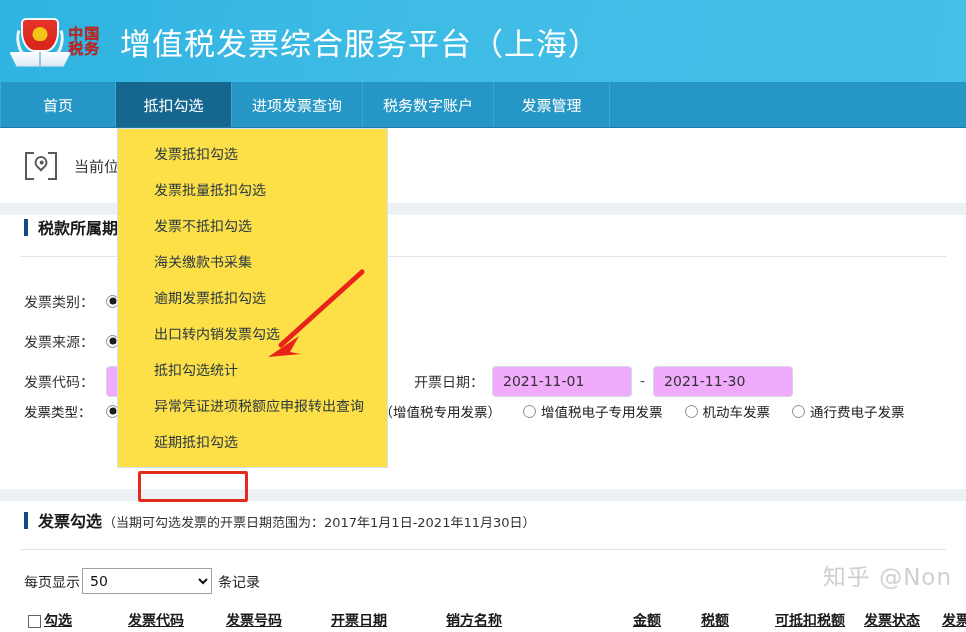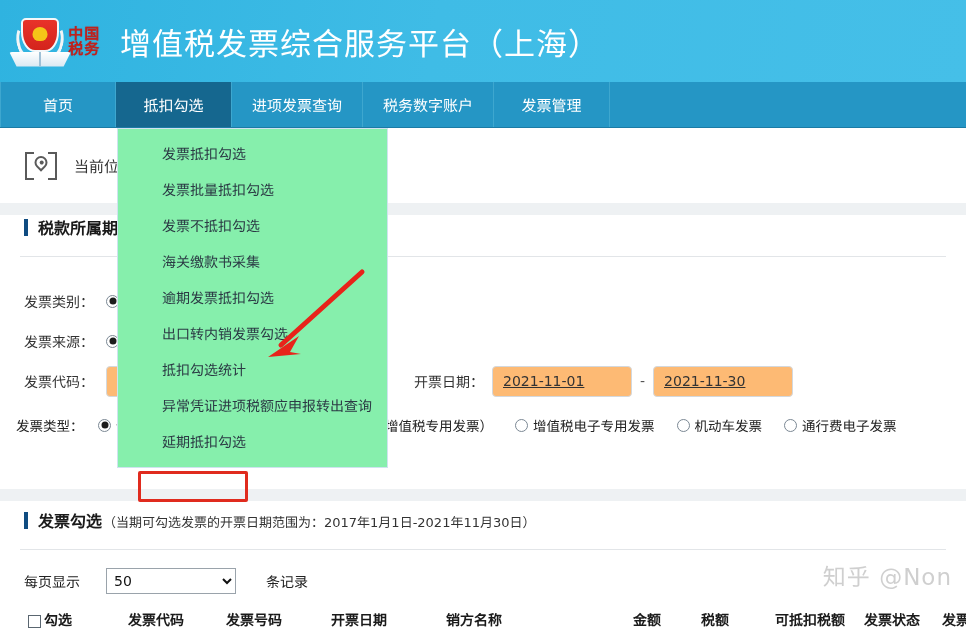--- a/index.html
+++ b/index.html
@@ -138,54 +138,54 @@
     vertical-align: middle;
   }
   .radio.checked:after {
     content: ""; position: absolute; left: 50%; top: 50%; transform: translate(-50%,-50%);
     width: 7px; height: 7px; border-radius: 50%; background: #1c1c1c;
   }
   .radio-opt { display: inline-flex; align-items: center; gap: 5px; margin-right: 22px; white-space: nowrap; cursor: pointer; }
 
   .text-input {
     height: 31px; border: 1px solid #d3d8dd; border-radius: 4px;
-    background: #fdba74; font-size: 14px; color: #333; padding: 0 10px;
-    font-family: inherit; outline: none; text-decoration: underline;
+    background: #f0abfc; font-size: 14px; color: #333; padding: 0 10px;
+    font-family: inherit; outline: none;
   }
   .date-label { margin-left: 40px; margin-right: 8px; white-space: nowrap; }
   .date-dash { margin: 0 8px; color: #555; }
 
   
-  .type-row { display: flex; align-items: flex-end; padding-left: 16px; height: 34px; font-size: 13.5px; color: #222; }
+  .type-row { display: flex; align-items: flex-start; padding-left: 24px; height: 34px; font-size: 13.5px; color: #222; }
 
   
   .section2 { position: absolute; left: 0; top: 508px; width: 966px; }
-  .perpage-row { display: flex; align-items: center; padding-left: 24px; height: 42px; font-size: 14px; color: #222; gap: 24px; }
+  .perpage-row { display: flex; align-items: center; padding-left: 24px; height: 42px; font-size: 14px; color: #222; }
   .perpage-select {
     width: 130px; height: 26px; font-size: 14px; font-family: inherit;
     border: 1px solid #9aa3ab; background: #fff; color: #111;
     margin: 0 6px 0 2px; padding-left: 3px;
   }
 
   .table-head {
     display: flex; align-items: center; height: 36px;
     padding-left: 28px; font-size: 14px; font-weight: 700; color: #1a1a1a;
     border-bottom: 2px solid #4a4a4a; white-space: nowrap;
   }
-  .th { flex: none; }
+  .th { flex: none; text-decoration: underline; }
   .check-box {
     width: 13px; height: 13px; border: 1px solid #5a6670; background: #fff;
     display: inline-block; vertical-align: middle; margin-right: 3px;
   }
 
   
   .dropdown {
     position: absolute; left: 117px; top: 128px; width: 271px;
-    background: #86efac; border: 1px solid #cfe3ef;
-    z-index: 50; padding: 6px 0 8px 16px;
+    background: #fde047; border: 1px solid #cfe3ef;
+    z-index: 50; padding: 6px 0 8px 8px;
   }
   .dd-item {
     height: 36px; display: flex; align-items: center;
     padding-left: 28px; font-size: 14px; color: #2b3a44;
     white-space: nowrap; cursor: pointer;
   }
   .dd-item.highlighted {
     position: relative;
   }
   .dd-highlight-box {

